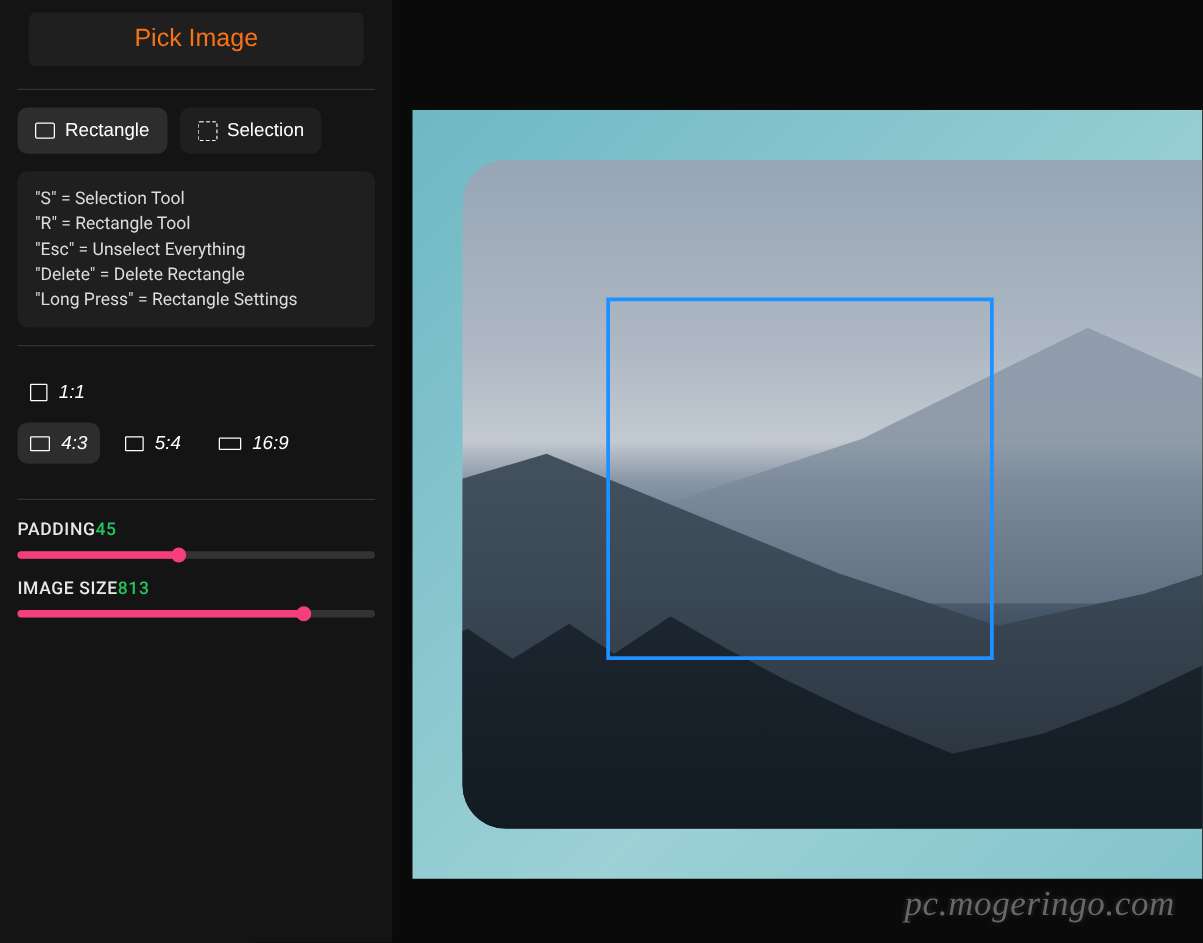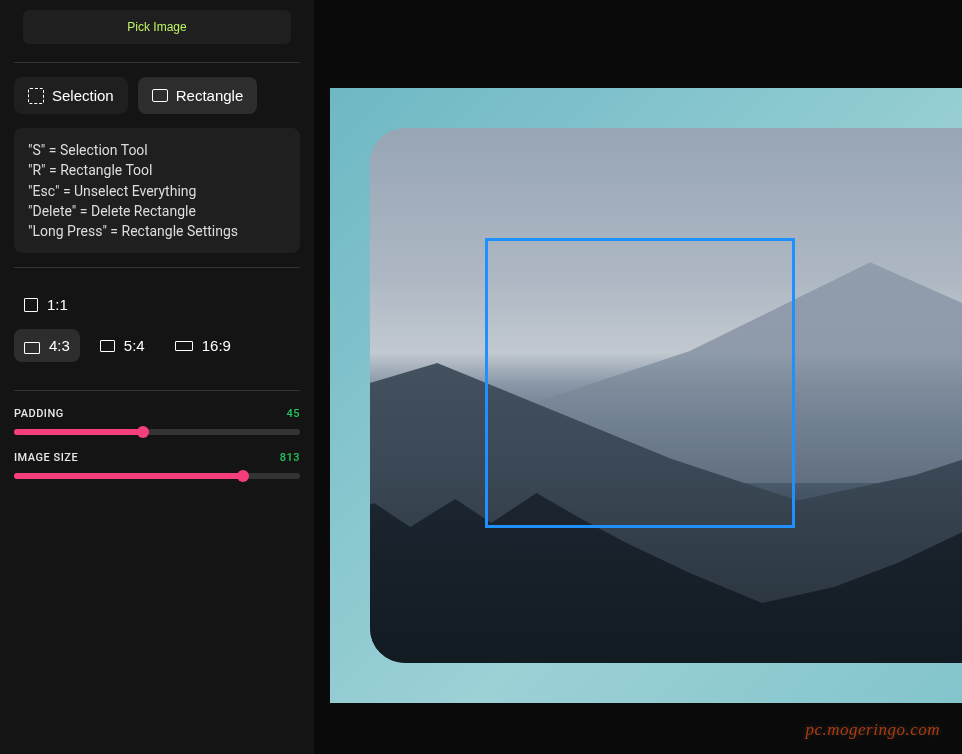--- a/index.html
+++ b/index.html
@@ -18,22 +18,22 @@
     padding: 10px 14px;
     overflow-y: auto;
   }
   .pick-btn {
     width: 268px;
     margin: 0 auto 18px;
     padding: 10px 0;
     background: #1f1f1f;
     border: none;
     border-radius: 6px;
-    color: #bef264;
-    font-size: 12px;
+    color: #f97316;
+    font-size: 20px;
     font-weight: 500;
     cursor: pointer;
     display: block;
   }
   .divider {
     border: none;
     border-top: 1px solid #333;
     margin: 14px 0;
   }
   .tool-row {
@@ -90,35 +90,34 @@
     border: none;
     border-radius: 8px;
     color: #fff;
     padding: 8px 10px;
     font-size: 15px;
     cursor: pointer;
     display: flex;
     align-items: center;
     gap: 9px;
     min-width: 60px;
+    font-style: italic;
   }
   .ratio-btn.active {
     background: #2d2d2d;
-    align-items: flex-end;
   }
   .ratio-shape {
     border: 1.5px solid #fff;
     display: inline-block;
     border-radius: 1px;
   }
   .slider-group { margin: 16px 0 12px; }
   .slider-head {
     display: flex;
-    justify-content: space-between;
-    font-size: 11px;
+    font-size: 14px;
     letter-spacing: 0.5px;
     color: #eee;
     margin-bottom: 9px;
   }
   .slider-head .label { color: #e8e8e8; font-weight: 500; }
   .slider-head .val { color: #22c55e; font-weight: 500; }
   .slider {
     position: relative;
     height: 6px;
     background: #333;
@@ -195,44 +194,44 @@
     height: 290px;
     border: 3px solid #1e90ff;
     background: transparent;
   }
   .watermark {
     position: absolute;
     bottom: 14px;
     right: 22px;
     font-family: Georgia, serif;
     font-style: italic;
-    font-size: 17px;
-    color: #c2410c;
+    font-size: 28px;
+    color: #737373;
     text-shadow: 0 1px 2px rgba(0,0,0,0.8), 0 0 4px rgba(255,255,255,0.25);
     letter-spacing: 0.5px;
     opacity: 0.9;
   }
 </style>
 </head>
 <body>
 
 <div class="sidebar">
 
   <button class="pick-btn">Pick Image</button>
 
   <hr class="divider">
 
   <div class="tool-row">
+    <button class="tool-btn active">
+      <span class="rect-icon"></span>
+      <span>Rectangle</span>
+    </button>
     <button class="tool-btn">
       <span class="sel-icon"></span>
       <span>Selection</span>
-    </button>
-    <button class="tool-btn active">
-      <span class="rect-icon"></span>
-      <span>Rectangle</span>
     </button>
   </div>
 
   <div class="hints">
     <div>"S" = Selection Tool</div>
     <div>"R" = Rectangle Tool</div>
     <div>"Esc" = Unselect Everything</div>
     <div>"Delete" = Delete Rectangle</div>
     <div>"Long Press" = Rectangle Settings</div>
   </div>

